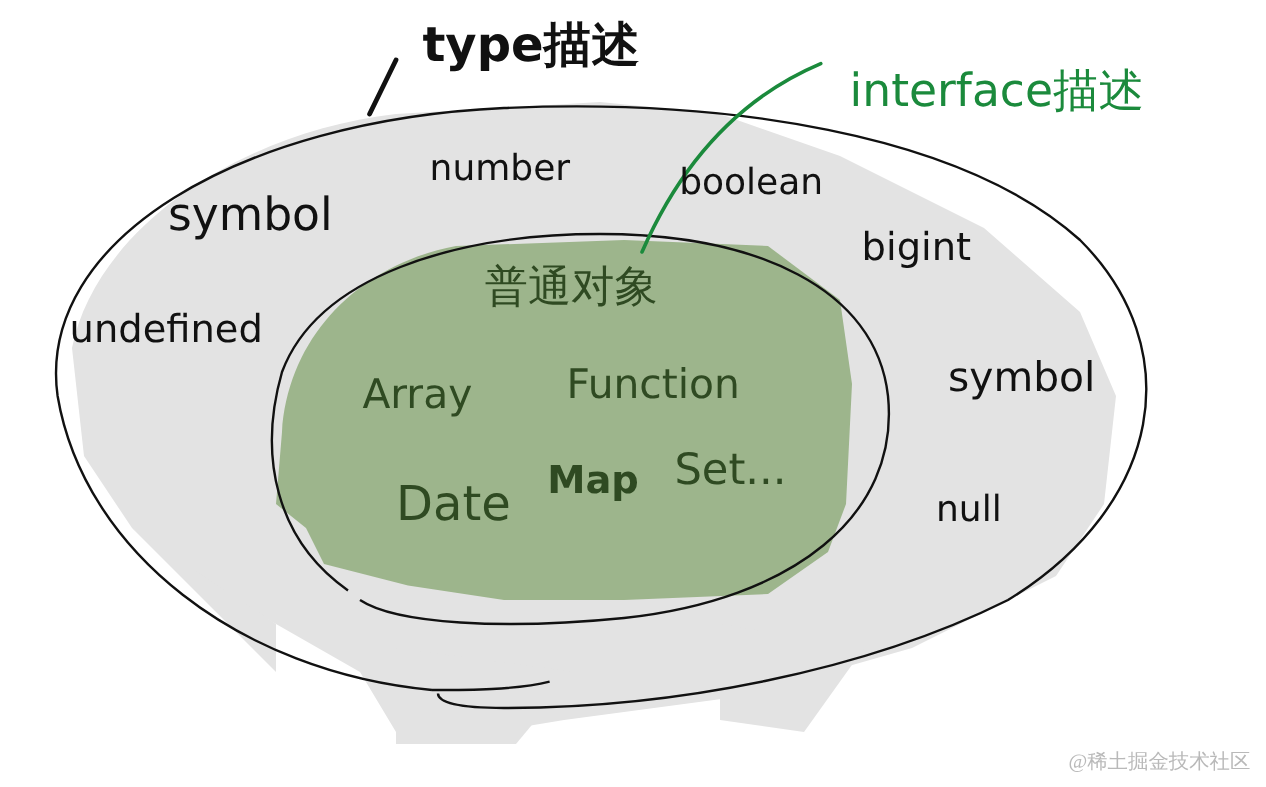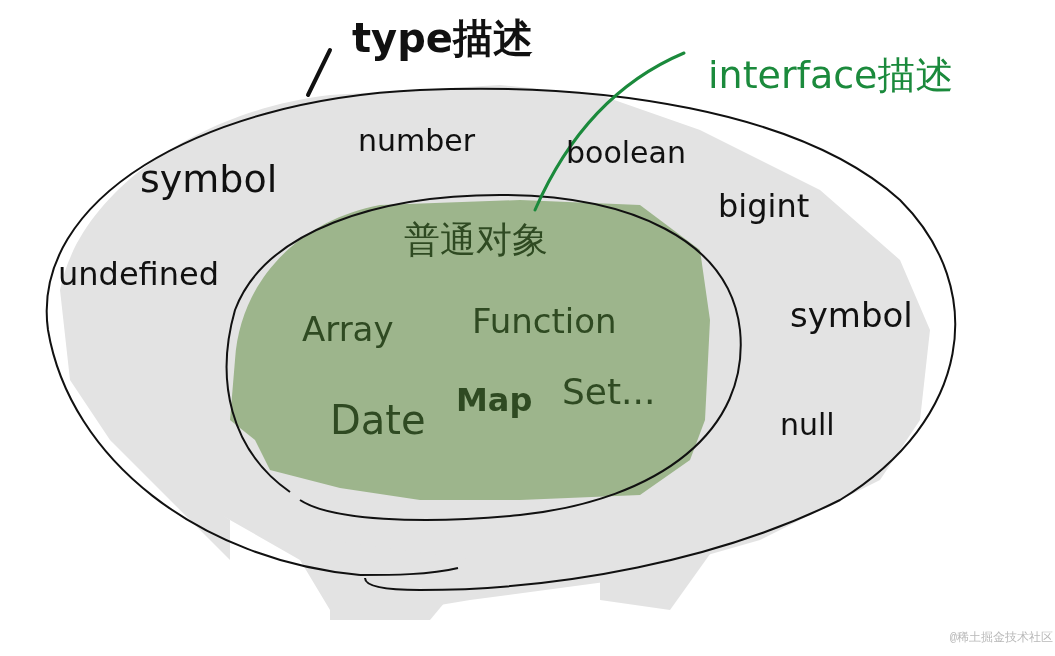--- a/index.html
+++ b/index.html
@@ -2,21 +2,21 @@
 <html><head>
 <meta charset="utf-8">
 <style>
   html, body { margin: 0; padding: 0; background: #ffffff; }
   body { width: 1055px; height: 656px; position: relative; overflow: hidden; font-family: "DejaVu Sans", sans-serif; }
   #canvas { position: absolute; left: 0; top: 0; width: 1055px; height: 656px; }
   .hand { position: absolute; font-family: "DejaVu Sans", sans-serif; white-space: nowrap; line-height: 1; }
   .black { color: #111111; }
   .green { color: #1b8a3c; }
   .dkgreen { color: #2f4a22; }
-  .watermark { position: absolute; right: 2px; bottom: 10px; color: #b9b9b9; font-size: 12px; font-family: Liberation Mono, monospace; }
+  .watermark { position: absolute; right: 13px; bottom: 10px; color: #b9b9b9; font-size: 17px; font-family: Liberation Serif, serif; }
 </style>
 </head>
 <body>
 
 <svg id="canvas" viewBox="0 0 1055 656" xmlns="http://www.w3.org/2000/svg">
 
   <g fill="#e3e3e3">
     <path d="M60,290 C80,190 200,110 330,95 L500,85 L600,95 L700,130 L820,190 L900,260 L930,330 L920,420 L880,480 L760,540 L620,580 L470,600 L380,615 L330,610 L300,560 L230,520 L160,480 L110,440 L70,380 Z"></path>
     <polygon points="110,440 230,520 230,560 170,500"></polygon>
     <polygon points="330,540 480,560 430,620 330,620"></polygon>

